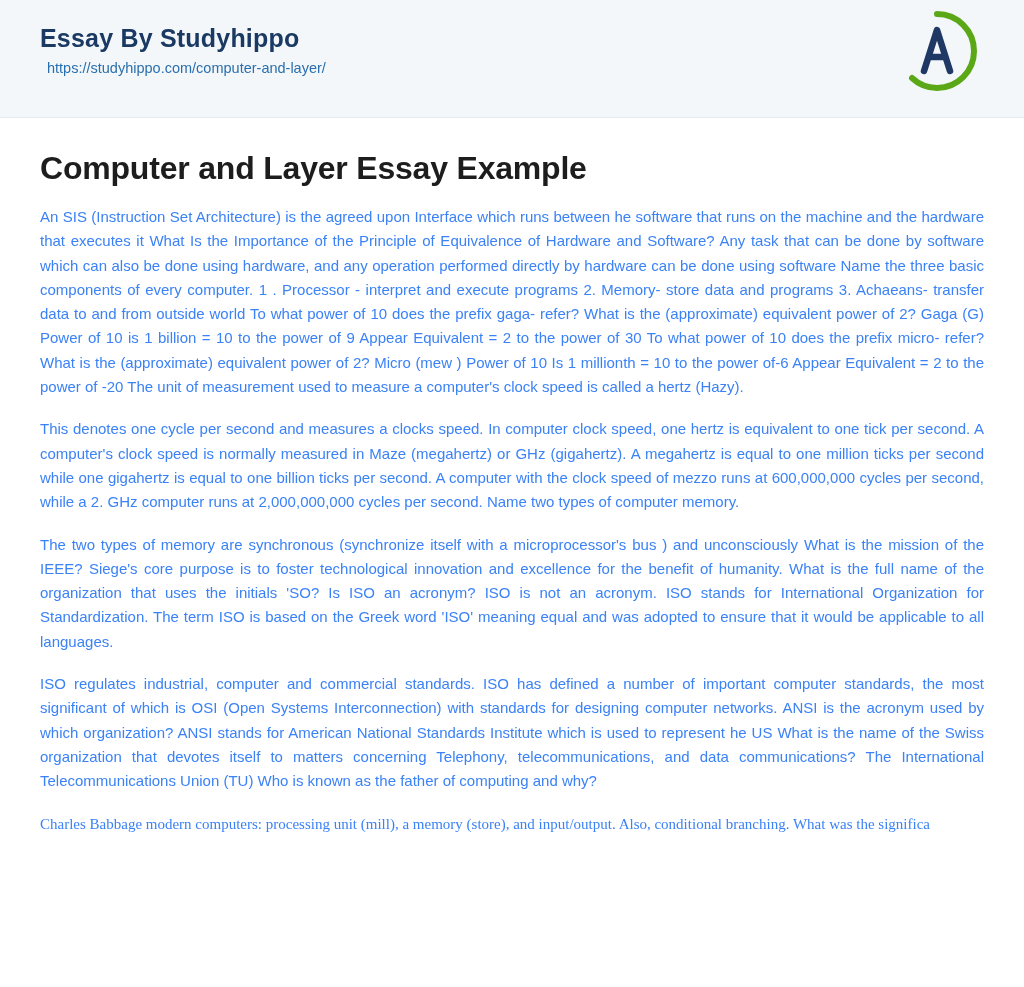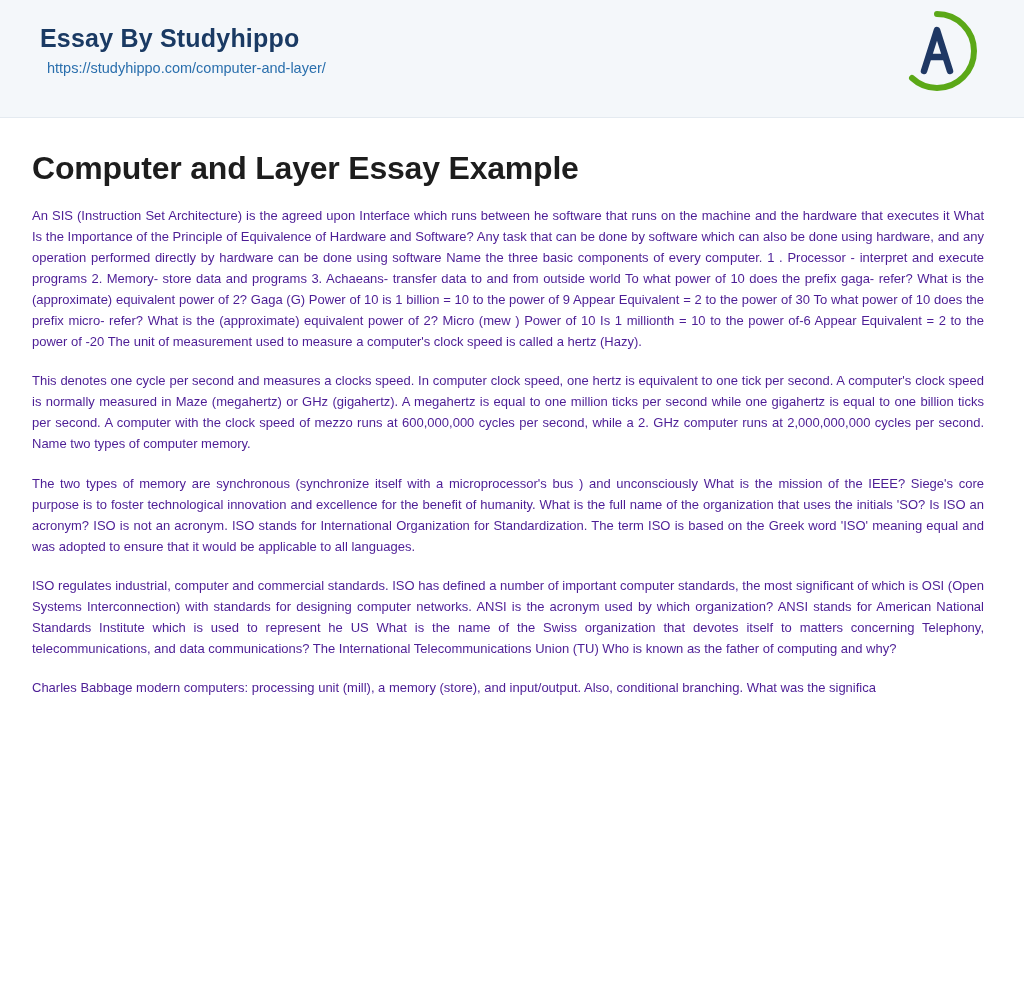--- a/index.html
+++ b/index.html
@@ -51,37 +51,37 @@
   }
   .logo-wrap {
     width: 86px;
     height: 86px;
     position: relative;
     margin-right: 4px;
   }
   .logo-wrap svg { display: block; }
   
   .article {
-    padding: 28px 40px 40px 32px;
+    padding: 28px 40px 40px 40px;
   }
   .article-title {
     font-size: 32px;
     font-weight: bold;
     color: #1d1d1d;
     margin: 4px 0 18px 0;
     letter-spacing: -0.2px;
   }
   .para {
-    font-size: 13px;
+    font-size: 15px;
     line-height: 1.62;
-    color: #4c1d95;
+    color: #3b82f6;
     text-align: justify;
     margin: 0 0 18px 0;
   }
-  .para:last-child { margin-bottom: 16px; }
+  .para:last-child { margin-bottom: 16px; font-family: Liberation Serif, serif; }
 </style>
 </head>
 <body>
 
 <div class="page">
 
   <div class="header">
     <div class="brand-block">
       <div class="brand-title">Essay By Studyhippo</div>
       <div class="brand-url">https://studyhippo.com/computer-and-layer/</div>

